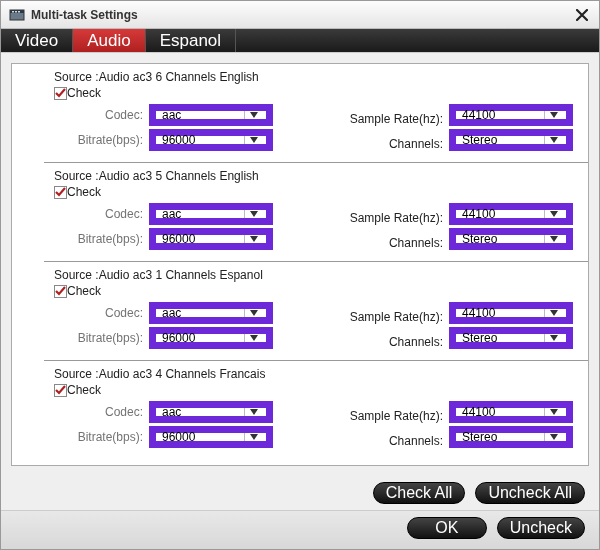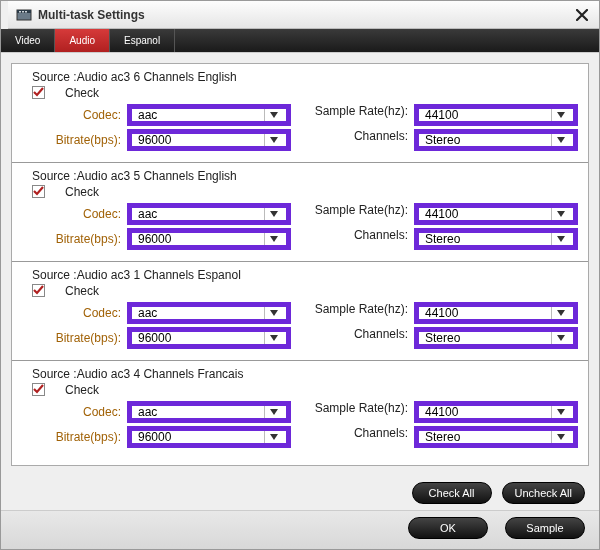--- a/index.html
+++ b/index.html
@@ -12,21 +12,20 @@
     border: 1px solid #999;
     display: flex; flex-direction: column;
   }
 
   .titlebar {
     height: 28px;
     background: linear-gradient(#fdfdfd,#e5e5e5);
     border-bottom: 1px solid #bbb;
     display: flex; align-items: center;
     padding: 8px 8px;
-    margin-left: 7px;
   }
   .titlebar .appicon {
     width: 16px; height: 16px; margin-right: 6px;
     display: inline-flex; align-items: center; justify-content: center;
   }
   .titlebar .title { font-weight: bold; color: #333; flex: 1; }
   .titlebar .close {
     width: 18px; height: 18px; font-weight: bold; font-size: 16px;
     display: flex; align-items: center; justify-content: center;
     cursor: pointer; color:#222;
@@ -34,86 +33,87 @@
 
   .tabbar {
     height: 24px;
     background: linear-gradient(#3a3a3a,#1a1a1a);
     display: flex; align-items: stretch;
     border-bottom: 1px solid #ccc;
   }
   .tab {
     color: #fff; padding: 0 14px;
     display: flex; align-items: center;
-    font-size: 10px; cursor: pointer;
+    font-size: 17px; cursor: pointer;
     border-right: 1px solid #555;
   }
   .tab.active {
     background: linear-gradient(#d63a3a,#b02020);
   }
 
   .content {
     flex: 1; padding: 10px;
     background: #efefef;
     overflow: hidden;
   }
   .panel {
     border: 1px solid #aaa; background: #fff;
     height: 100%;
     display: flex; flex-direction: column;
   }
   .track {
     border-bottom: 1px solid #999;
-    padding: 4px 10px 8px 20px;
+    padding: 4px 10px 8px 10px;
+    margin-left: 32px;
   }
   .track:last-child { border-bottom: none; }
   .src-line { color: #222; margin: 2px 0 2px 0; }
-  .check-line { display: flex; align-items: flex-start; gap: 20px; margin-bottom: 4px; }
+  .check-line { display: flex; align-items: center; gap: 0; margin-bottom: 4px; }
   .chk {
     width: 13px; height: 13px; border: 1px solid #888;
     display: inline-flex; align-items: center; justify-content: center;
     background: #fff; cursor: pointer;
   }
   .chk svg { display:block; }
   .chk-label { color: #222; }
 
   .row { display: flex; align-items: center; margin: 3px 0; }
   .cell-l { display: flex; align-items: center; width: 280px; }
-  .cell-r { display: flex; align-items: flex-start; flex:1; }
-  .lab { width: 95px; text-align: right; padding-right: 6px; color:#a16207; }
+  .cell-r { display: flex; align-items: flex-end; flex:1; }
+  .lab { width: 95px; text-align: right; padding-right: 6px; color:#737373; }
   .lab-r { width: 115px; text-align: right; padding-right: 6px; color:#222; }
   .sel {
-    width: 164px; height: 22px;
-    border: 5px solid #6d28d9; background: #fff;
+    width: 124px; height: 22px;
+    border: 7px solid #6d28d9; background: #fff;
     display: flex; align-items: center; justify-content: space-between;
     padding: 0 4px 0 6px; cursor: pointer;
   }
   .sel .arrow {
     width: 18px; height: 100%;
     border-left: 1px solid #bbb;
     display:flex; align-items:center; justify-content:center;
   }
   .sel .arrow svg { display:block; }
 
   .footer1 {
     padding: 6px 14px;
     display: flex; justify-content: flex-end; gap: 10px;
     background:#efefef;
   }
   .footer2 {
     padding: 6px 14px 10px 19px;
-    display: flex; justify-content: flex-end; gap: 17px;
+    display: flex; justify-content: flex-end; gap: 10px;
     background: linear-gradient(#e8e8e8,#d8d8d8);
     border-top: 1px solid #ccc;
   }
   .btn {
     min-width: 80px; height: 22px;
     border-radius: 11px;
     background: linear-gradient(#444,#111);
-    color: #fff; font-size: 11px;
+    color: #fff; font-size: 16px;
     display: flex; align-items: center; justify-content: center;
     border: 1px solid #000; cursor: pointer;
     padding: 0 12px;
   }
 </style>
 </head>
 <body>
 
 <div class="window">
 
@@ -386,16 +386,16 @@
 
     </div>
   </div>
 
   <div class="footer1">
     <div class="btn">Check All</div>
     <div class="btn">Uncheck All</div>
   </div>
   <div class="footer2">
     <div class="btn">OK</div>
-    <div class="btn">Sample</div>
+    <div class="btn">Uncheck</div>
   </div>
 
 </div>
 
 </body></html>

